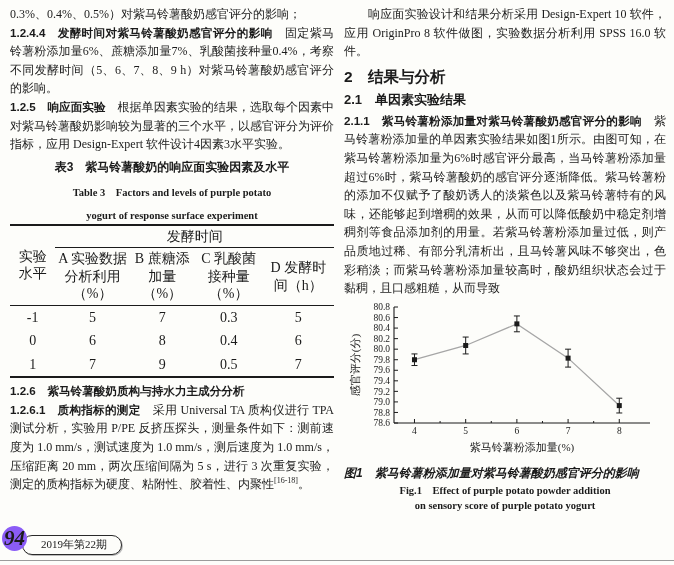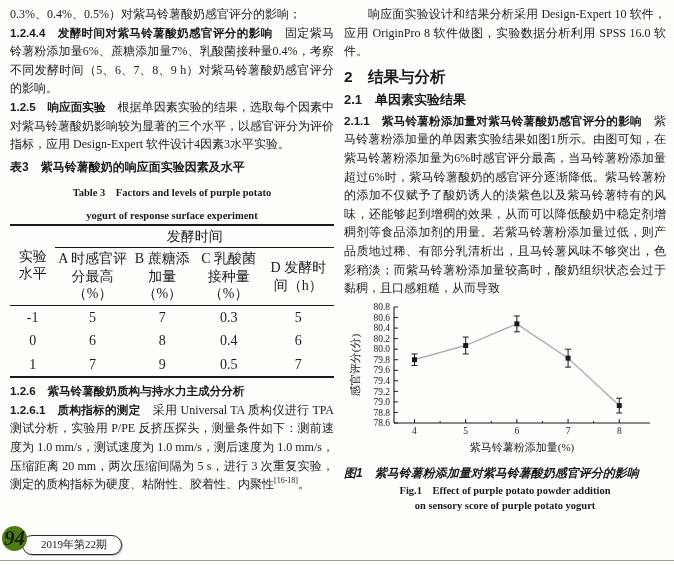--- a/index.html
+++ b/index.html
@@ -20,21 +20,21 @@
   p.indent { text-indent:2em; }
   .rh {
     font-weight:bold;
     font-family:"Liberation Sans","DejaVu Sans",sans-serif;
     font-size:11.6px;
   }
   sup { font-size:8px; }
 
   
   .tbl-title-zh {
-    margin:5px 0 0 0; text-align:left; font-weight:bold; font-size:12px;
+    margin:5px 0 0 0; text-align:center; font-weight:bold; font-size:12px;
     font-family:"Liberation Sans","DejaVu Sans",sans-serif;
   }
   .tbl-title-en { margin:10px 0 0 0; text-align:center; font-weight:bold; font-size:10.5px; }
   table.factors {
     width:100%; border-collapse:collapse; margin:3px 0 4px 0;
     font-size:14px; border-top:2px solid #1b1b1b; border-bottom:2px solid #1b1b1b;
   }
   table.factors th, table.factors td {
     font-weight:normal; text-align:center; vertical-align:middle;
     padding:2px 1px; line-height:1.25;
@@ -61,21 +61,21 @@
     font-family:"Liberation Sans","DejaVu Sans",sans-serif;
     font-style:italic;
   }
   .fig-caption-en { margin:2px 0 0 0; text-align:center; font-weight:bold; font-size:10.5px; }
 
   
   .footer { position:absolute; left:2px; top:526px; height:30px; }
   .page-num {
     position:absolute; left:0; top:0; z-index:2;
     font-size:21px; font-weight:bold; font-style:italic;
-    background:#4d7c0f; border-radius:50%; padding:0 2px;
+    background:#8b5cf6; border-radius:50%; padding:0 2px;
   }
   .issue-pill {
     position:absolute; left:20px; top:9px;
     border:1.5px solid #2a2a2a; border-radius:10px;
     padding:1px 14px 2px 18px; font-size:11px; white-space:nowrap;
     background:#fdfdfa; box-shadow:1px 1px 0 #bbb;text-align:center;
   }
   .scan-line { position:absolute; left:0; top:560px; width:674px; height:1px; background:#9b9b9b; }
 
   svg text { font-family:"Liberation Serif","DejaVu Serif",serif; }
@@ -97,21 +97,21 @@
     <p class="tbl-title-en">yogurt of response surface experiment</p>
 
     <table class="factors">
       <tbody>
           <tr>
         <th rowspan="2" class="rowspan-cell" style="width:14%; white-space:pre-line;">实验
 水平</th>
         <th colspan="4" class="group">发酵时间</th>
       </tr>
       <tr class="colhead">
-        <th style="width:23%">A 时感官评分最高（%）</th>
+        <th style="width:23%">A 实验数据分析利用（%）</th>
         <th style="width:20%">B 蔗糖添加量（%）</th>
         <th style="width:21%">C 乳酸菌接种量（%）</th>
         <th style="width:22%">D 发酵时间（h）</th>
       </tr>
       <tr>
         <td>-1</td>
         <td>5</td>
         <td>7</td>
         <td>0.3</td>
         <td>5</td>

